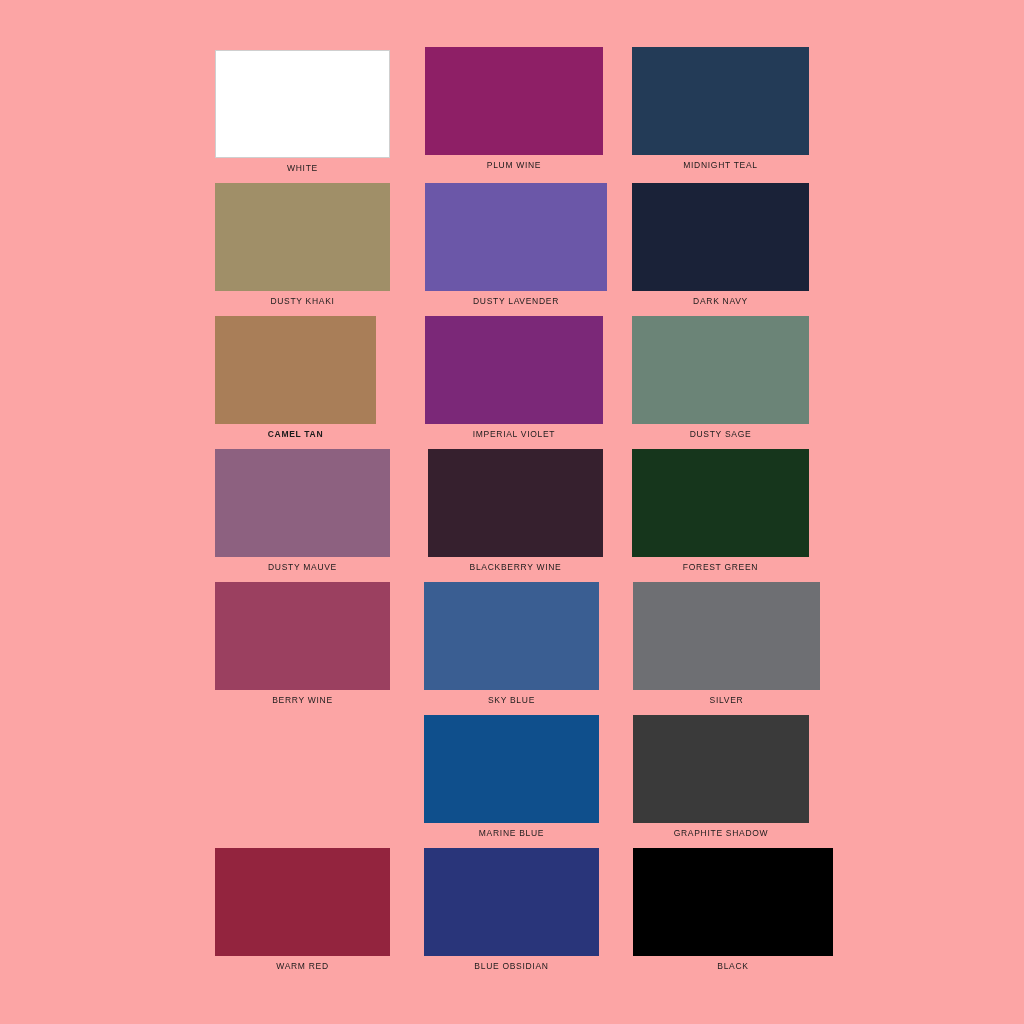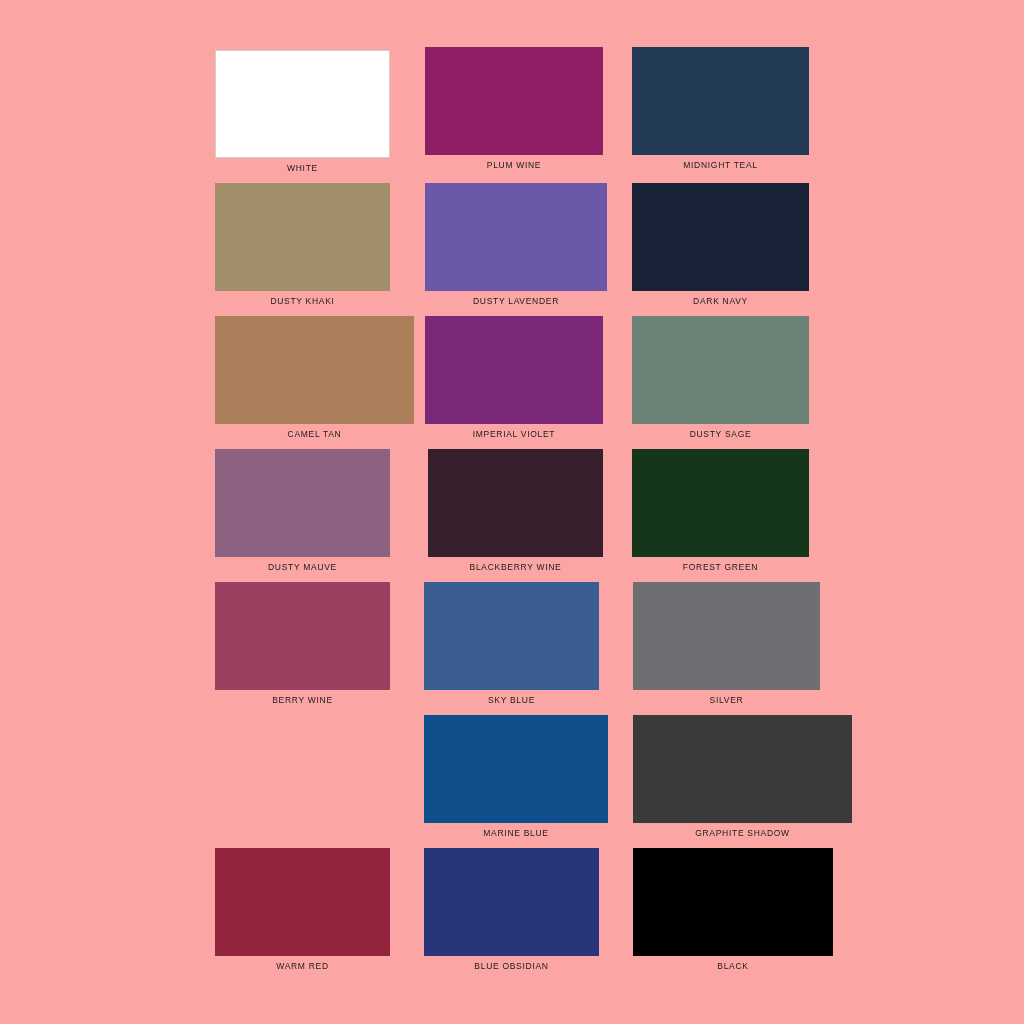--- a/index.html
+++ b/index.html
@@ -83,21 +83,21 @@
         <div class="swatch-label">DUSTY KHAKI</div>
       </div>
       <div class="swatch-cell" style="left: 425px; top: 183px; width: 182px; height: 128px;">
         <div class="swatch-chip" style="background: rgb(107, 87, 168);"></div>
         <div class="swatch-label">DUSTY LAVENDER</div>
       </div>
       <div class="swatch-cell" style="left: 632px; top: 183px; width: 177px; height: 128px;">
         <div class="swatch-chip" style="background: rgb(26, 34, 56);"></div>
         <div class="swatch-label">DARK NAVY</div>
       </div>
-      <div class="swatch-cell" style="left: 215px; top: 316px; width: 199px; height: 128px;">
+      <div class="swatch-cell" style="left: 215px; top: 316px; width: 161px; height: 128px; font-weight: bold;">
         <div class="swatch-chip" style="background: rgb(169, 126, 88);"></div>
         <div class="swatch-label">CAMEL TAN</div>
       </div>
       <div class="swatch-cell" style="left: 425px; top: 316px; width: 178px; height: 128px;">
         <div class="swatch-chip" style="background: rgb(123, 40, 120);"></div>
         <div class="swatch-label">IMPERIAL VIOLET</div>
       </div>
       <div class="swatch-cell" style="left: 632px; top: 316px; width: 177px; height: 128px;">
         <div class="swatch-chip" style="background: rgb(107, 132, 119);"></div>
         <div class="swatch-label">DUSTY SAGE</div>
@@ -119,25 +119,25 @@
         <div class="swatch-label">BERRY WINE</div>
       </div>
       <div class="swatch-cell" style="left: 424px; top: 582px; width: 175px; height: 128px;">
         <div class="swatch-chip" style="background: rgb(58, 94, 146);"></div>
         <div class="swatch-label">SKY BLUE</div>
       </div>
       <div class="swatch-cell" style="left: 633px; top: 582px; width: 187px; height: 128px;">
         <div class="swatch-chip" style="background: rgb(110, 111, 115);"></div>
         <div class="swatch-label">SILVER</div>
       </div>
-      <div class="swatch-cell" style="left: 424px; top: 715px; width: 175px; height: 128px; padding-left: 9px;">
+      <div class="swatch-cell" style="left: 424px; top: 715px; width: 175px; height: 128px;">
         <div class="swatch-chip" style="background: rgb(15, 79, 140);"></div>
         <div class="swatch-label">MARINE BLUE</div>
       </div>
-      <div class="swatch-cell" style="left: 633px; top: 715px; width: 176px; height: 128px; padding-left: 43px;">
+      <div class="swatch-cell" style="left: 633px; top: 715px; width: 176px; height: 128px;">
         <div class="swatch-chip" style="background: rgb(58, 58, 58);"></div>
         <div class="swatch-label">GRAPHITE SHADOW</div>
       </div>
       <div class="swatch-cell" style="left: 215px; top: 848px; width: 175px; height: 128px;">
         <div class="swatch-chip" style="background: rgb(147, 36, 62);"></div>
         <div class="swatch-label">WARM RED</div>
       </div>
       <div class="swatch-cell" style="left: 424px; top: 848px; width: 175px; height: 128px;">
         <div class="swatch-chip" style="background: rgb(41, 53, 122);"></div>
         <div class="swatch-label">BLUE OBSIDIAN</div>

